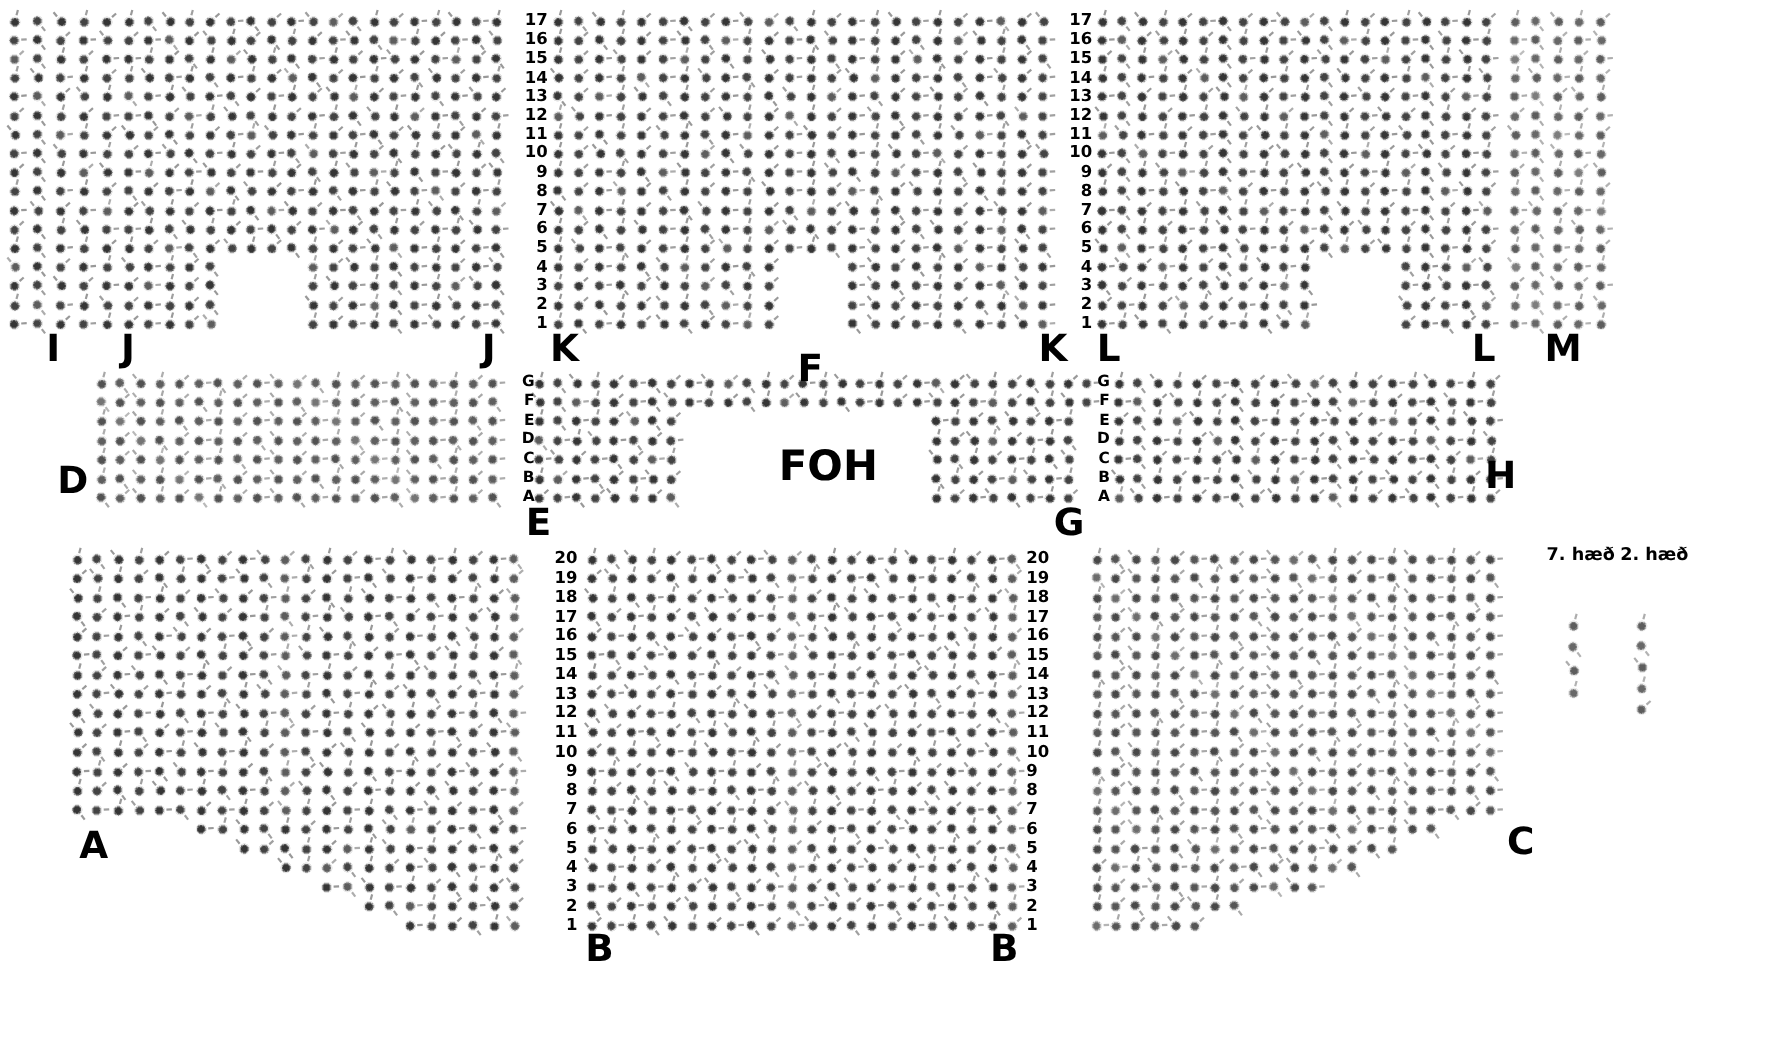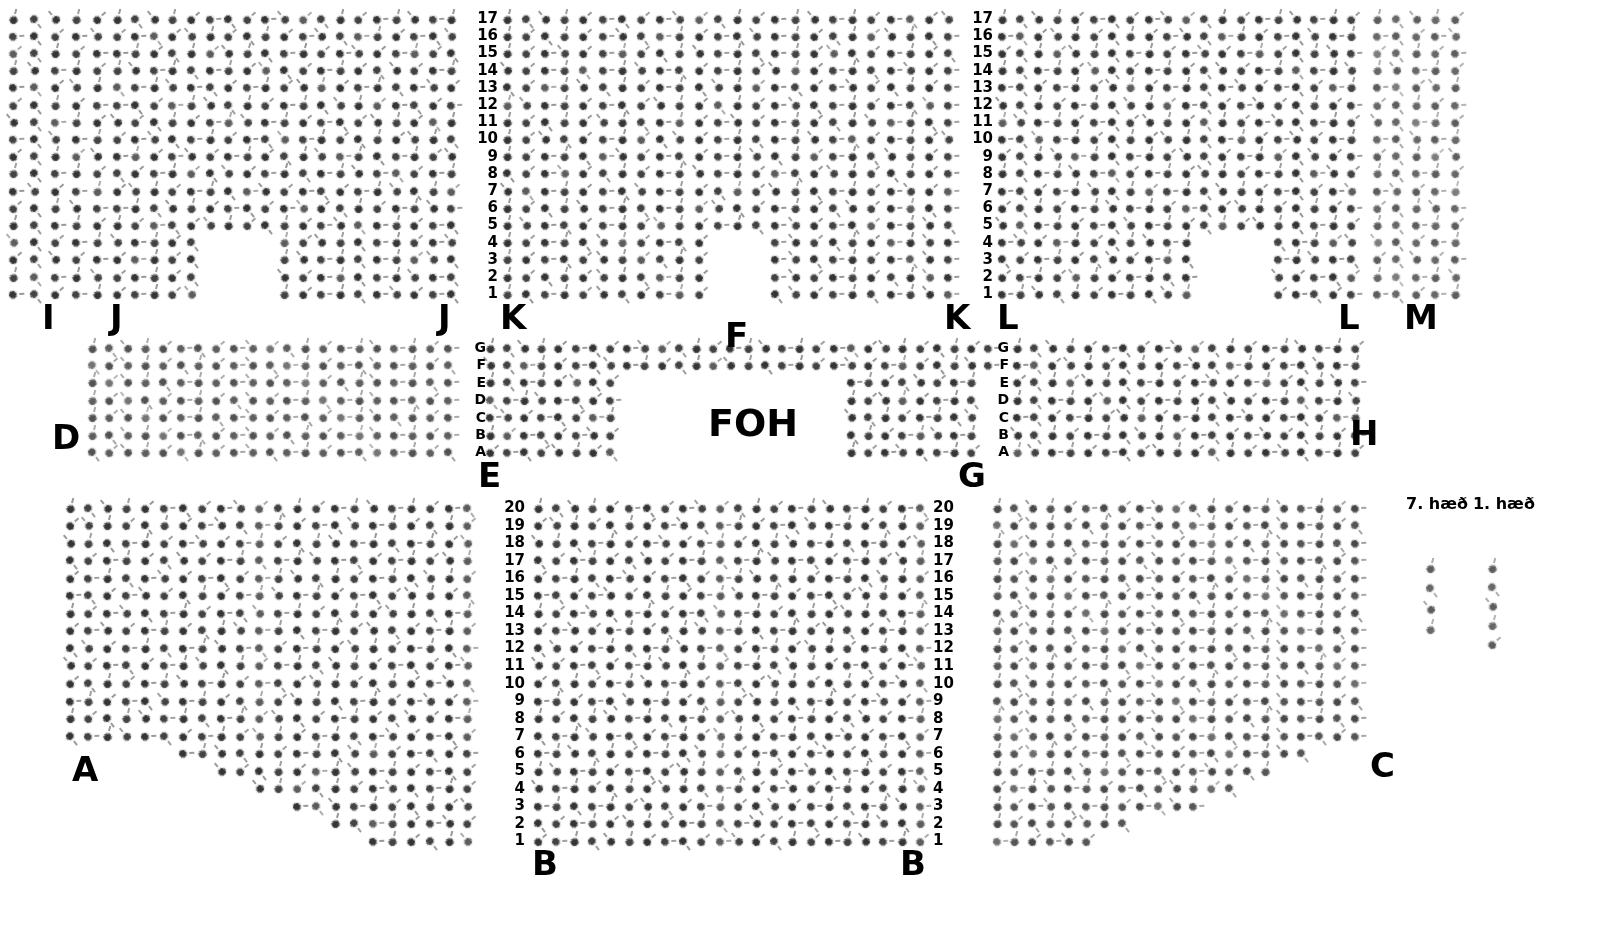--- a/index.html
+++ b/index.html
@@ -28,21 +28,21 @@
   .foh{position:absolute;left:708px;top:404px;font-weight:bold;font-size:38px;line-height:1;color:#000;}
   .legend{position:absolute;left:1406px;top:496px;font-weight:bold;font-size:16px;line-height:1;color:#000;white-space:nowrap;}
   .legend span{margin-right:5px;}
 </style>
 </head>
 <body>
 
 <div id="map">
   <div class="foh">FOH</div>
   <div class="legend">
-    <span>7. hæð</span><span>1. hæð</span>
+    <span>7. hæð</span><span>2. hæð</span>
   </div>
 <div class="sec" style="left: 7.5px; top: 13.5px;">
       <span class="st" style="left: 0px; top: 0px;"></span>
       <span class="st" style="left: 21px; top: 0px;"></span>
       <span class="st" style="left: 42px; top: 0px;"></span>
       <span class="st" style="left: 63px; top: 0px;"></span>
       <span class="st" style="left: 84px; top: 0px;"></span>
       <span class="st" style="left: 0px; top: 17.2px;"></span>
       <span class="st" style="left: 21px; top: 17.2px;"></span>
       <span class="st" style="left: 42px; top: 17.2px;"></span>

